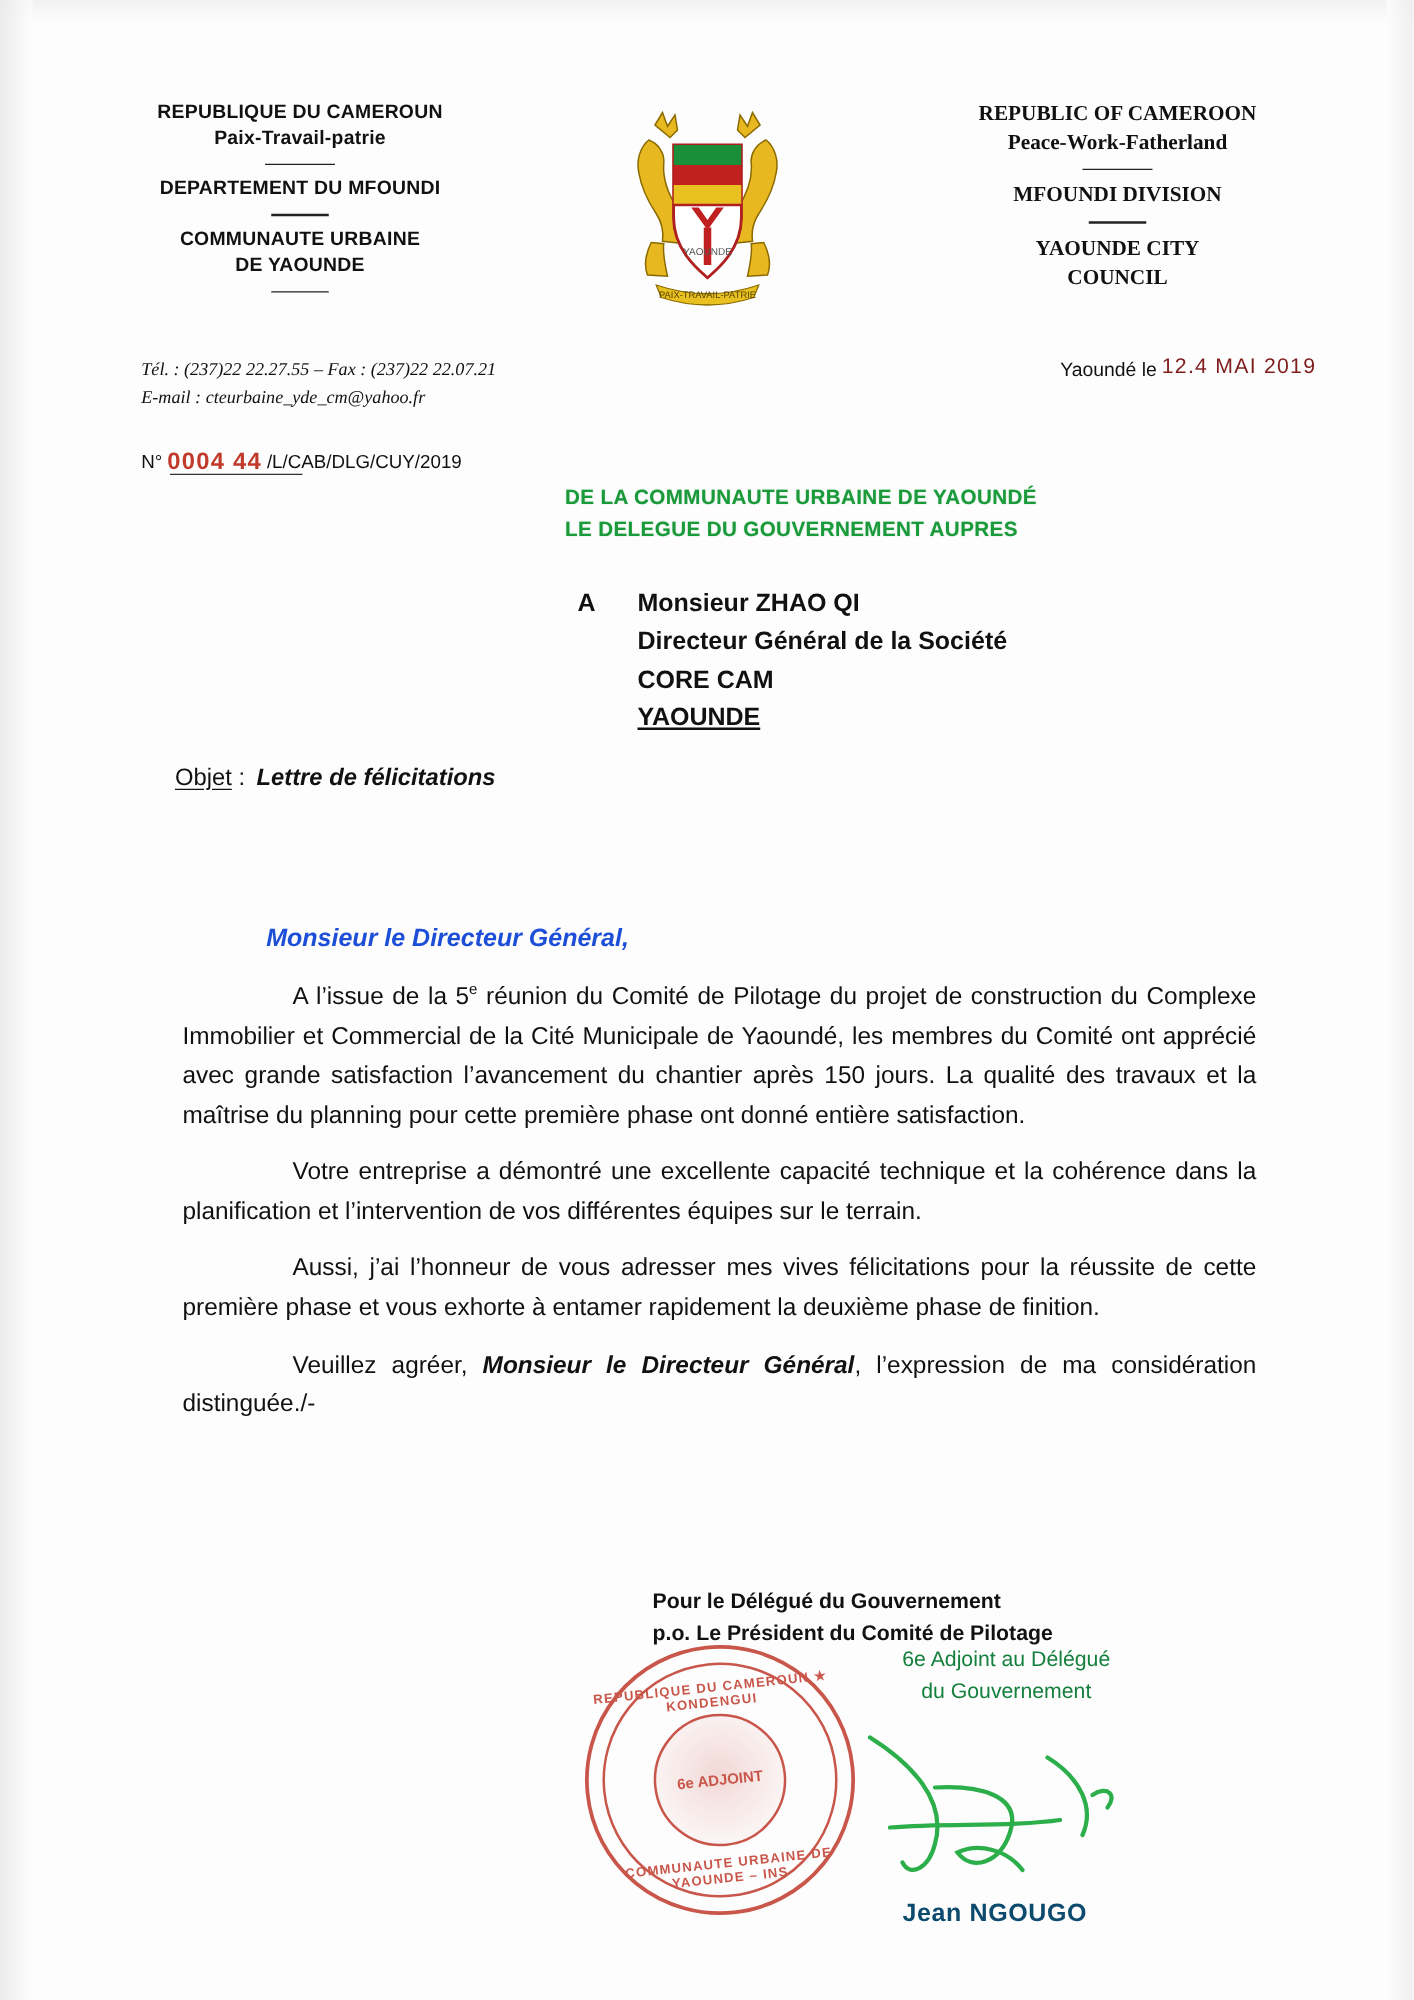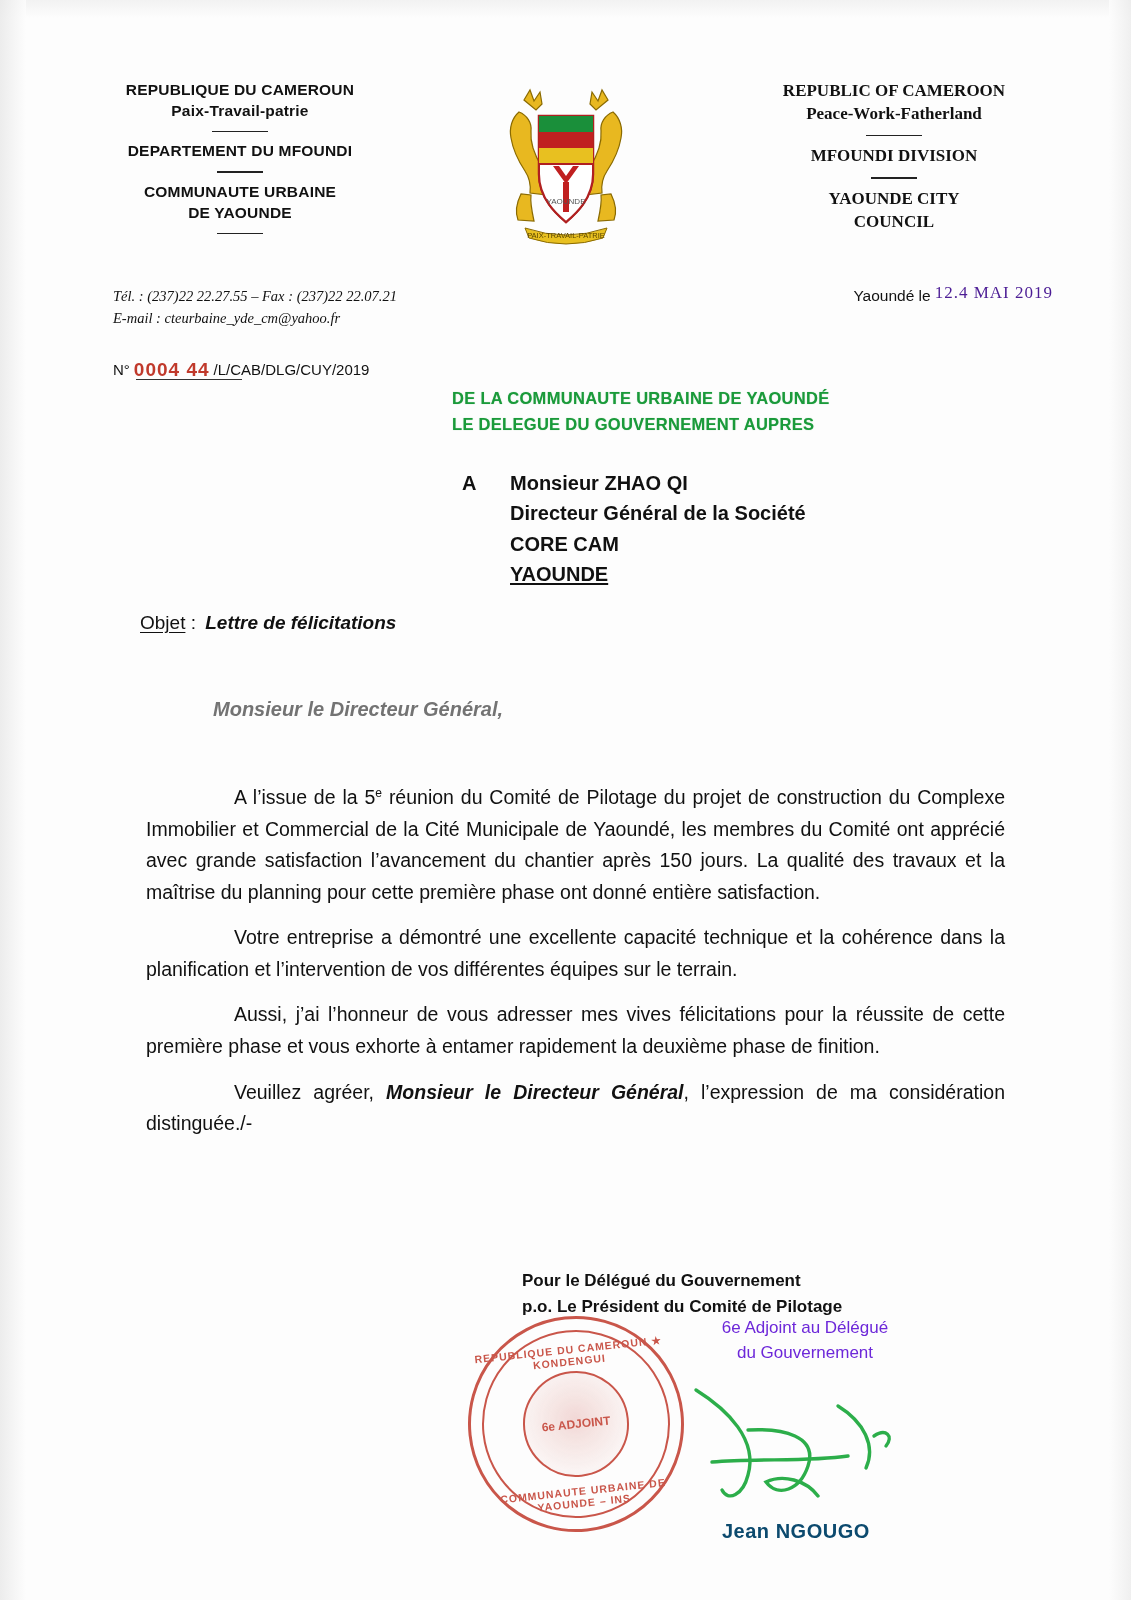--- a/index.html
+++ b/index.html
@@ -92,22 +92,22 @@
   }
   .dateline {
     position: absolute;
     top: 286px;
     right: 78px;
     font-size: 15.5px;
     color: #111;
     white-space: nowrap;
   }
   .hand-date {
-    font-family: Liberation Serif, serif;
-    color: #4c1d95;
+    font-family: Liberation Sans, sans-serif;
+    color: #7f1d1d;
     font-size: 17px;
     letter-spacing: 1px;
     position: relative;
     top: -3px;
     margin-left: 4px;
   }
 
   .refline {
     position: absolute;
     top: 358px;
@@ -173,26 +173,26 @@
     top: 612px;
     left: 140px;
     font-size: 19px;
     color: #111;
   }
   .objet .lab { text-decoration: underline; text-underline-offset: 3px; }
   .objet .val { font-style: italic; font-weight: bold; margin-left: 4px; margin-top: 47px; }
 
   .salut {
     position: absolute;
-    top: 698px;
+    top: 740px;
     left: 213px;
     font-size: 20px;
     font-weight: bold;
     font-style: italic;
-    color: #737373;
+    color: #1d4ed8;
   }
 
   
   .body-text {
     position: absolute;
     top: 782px;
     left: 130px;
     width: 875px;
     font-size: 19.5px;
     color: #111;
@@ -215,21 +215,21 @@
     color: #111;
     line-height: 1.5;
     text-align: left;
   }
   .sign-line2 { white-space: nowrap; }
 
   .green-hand {
     position: absolute;
     top: 1316px;
     left: 690px;
-    color: #6d28d9;
+    color: #15803d;
     font-size: 17px;
     line-height: 1.45;
     text-align: center;
     width: 230px;
     font-family: "Liberation Sans", sans-serif;
   }
 
   
   .stamp {
     position: absolute;

